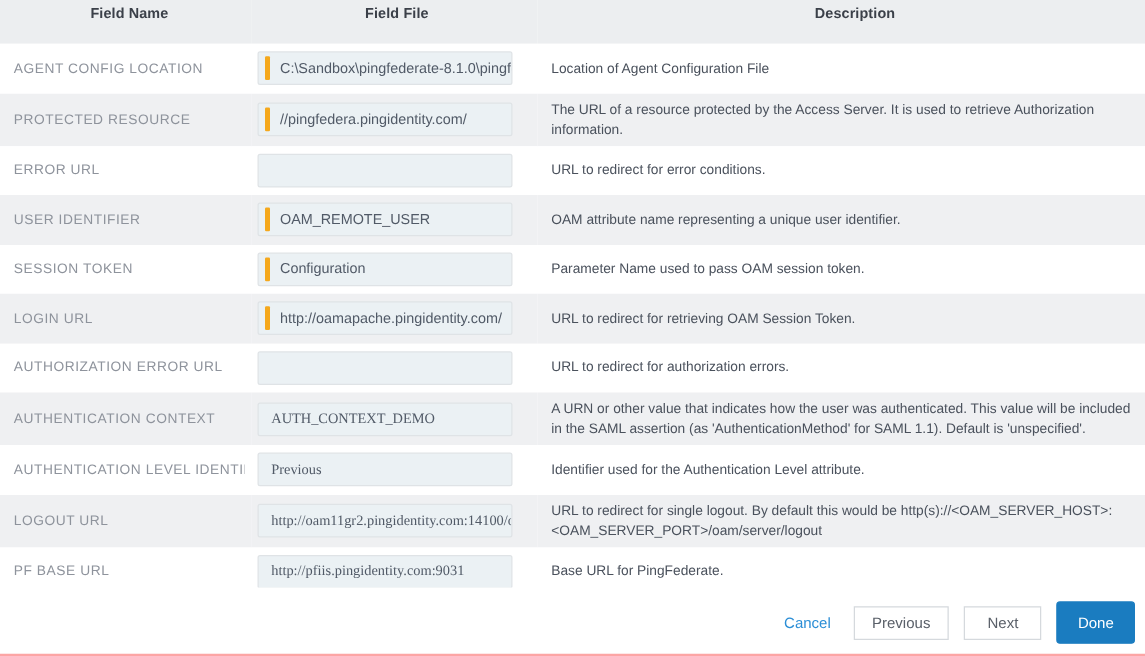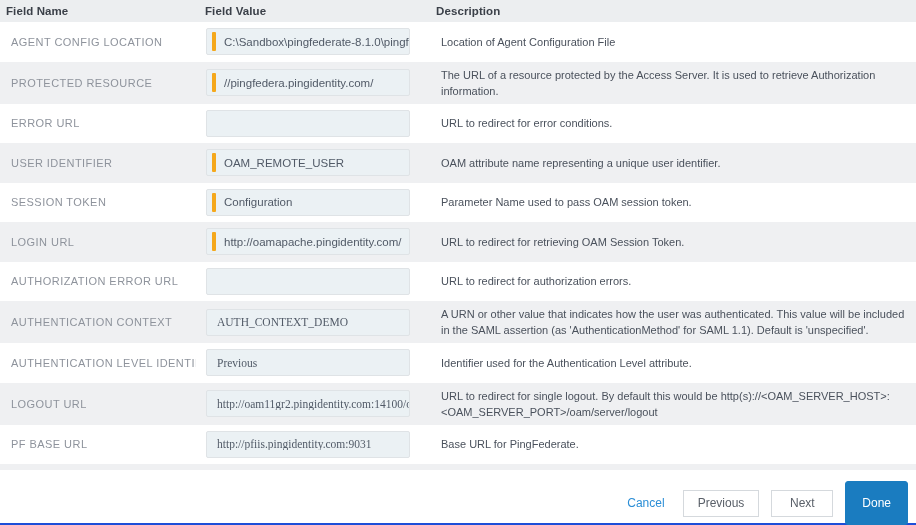--- a/index.html
+++ b/index.html
@@ -21,22 +21,22 @@
     border-collapse: collapse;
     table-layout: fixed;
   }
   .col-name  { width: 195px; }
   .col-value { width: 225px; }
   .col-desc  { width: 496px; }
 
   .config-table thead th {
     background: #eceef0;
     height: 22px;
-    padding: 0 0 0 6px;
-    text-align: left;
+    padding: 0 0 13px 6px;
+    text-align: center;
     vertical-align: middle;
     font-size: 11.5px;
     font-weight: bold;
     color: #3b4049;
     letter-spacing: 0.1px;
   }
   .config-table thead th.col-value  { padding-left: 4px; }
   .config-table thead th.col-desc   { padding-left: 6px; }
 
   .config-table tbody tr { height: 39.5px; }
@@ -108,21 +108,21 @@
   }
 
   
   .footer {
     position: absolute;
     left: 0;
     bottom: 0;
     width: 916px;
     height: 55px;
     background: #ffffff;
-    border-bottom: 2px solid #1d4ed8;
+    border-bottom: 2px solid #fca5a5;
     box-sizing: border-box;
   }
   .footer-actions {
     position: absolute;
     right: 8px;
     top: 11px;
     display: flex;
     align-items: center;
     gap: 12px;
   }
@@ -142,40 +142,40 @@
     font-size: 12px;
     color: #5a6069;
     background: #ffffff;
     border: 1px solid #d5d9dd;
     border-radius: 0;
     cursor: pointer;
     font-family: inherit;
   }
   .primary-btn {
     min-width: 60px;
-    height: 44px;
+    height: 34px;
     padding: 0 16px;
     font-size: 12px;
     color: #ffffff;
     background: #1a7cc0;
     border: 1px solid #1a7cc0;
     border-radius: 3px;
     cursor: pointer;
     font-family: inherit;
     text-align: center;
   }
 </style>
 </head>
 <body>
 
 <table class="config-table">
   <thead>
     <tr>
       <th class="col-name">Field Name</th>
-      <th class="col-value">Field Value</th>
+      <th class="col-value">Field File</th>
       <th class="col-desc">Description</th>
     </tr>
   </thead>
   <tbody id="table-body">
       <tr class="plain">
         <td class="col-name">
           <div class="field-name">AGENT CONFIG LOCATION</div>
         </td>
         <td class="col-value value-cell">
           <div class="text-input">

